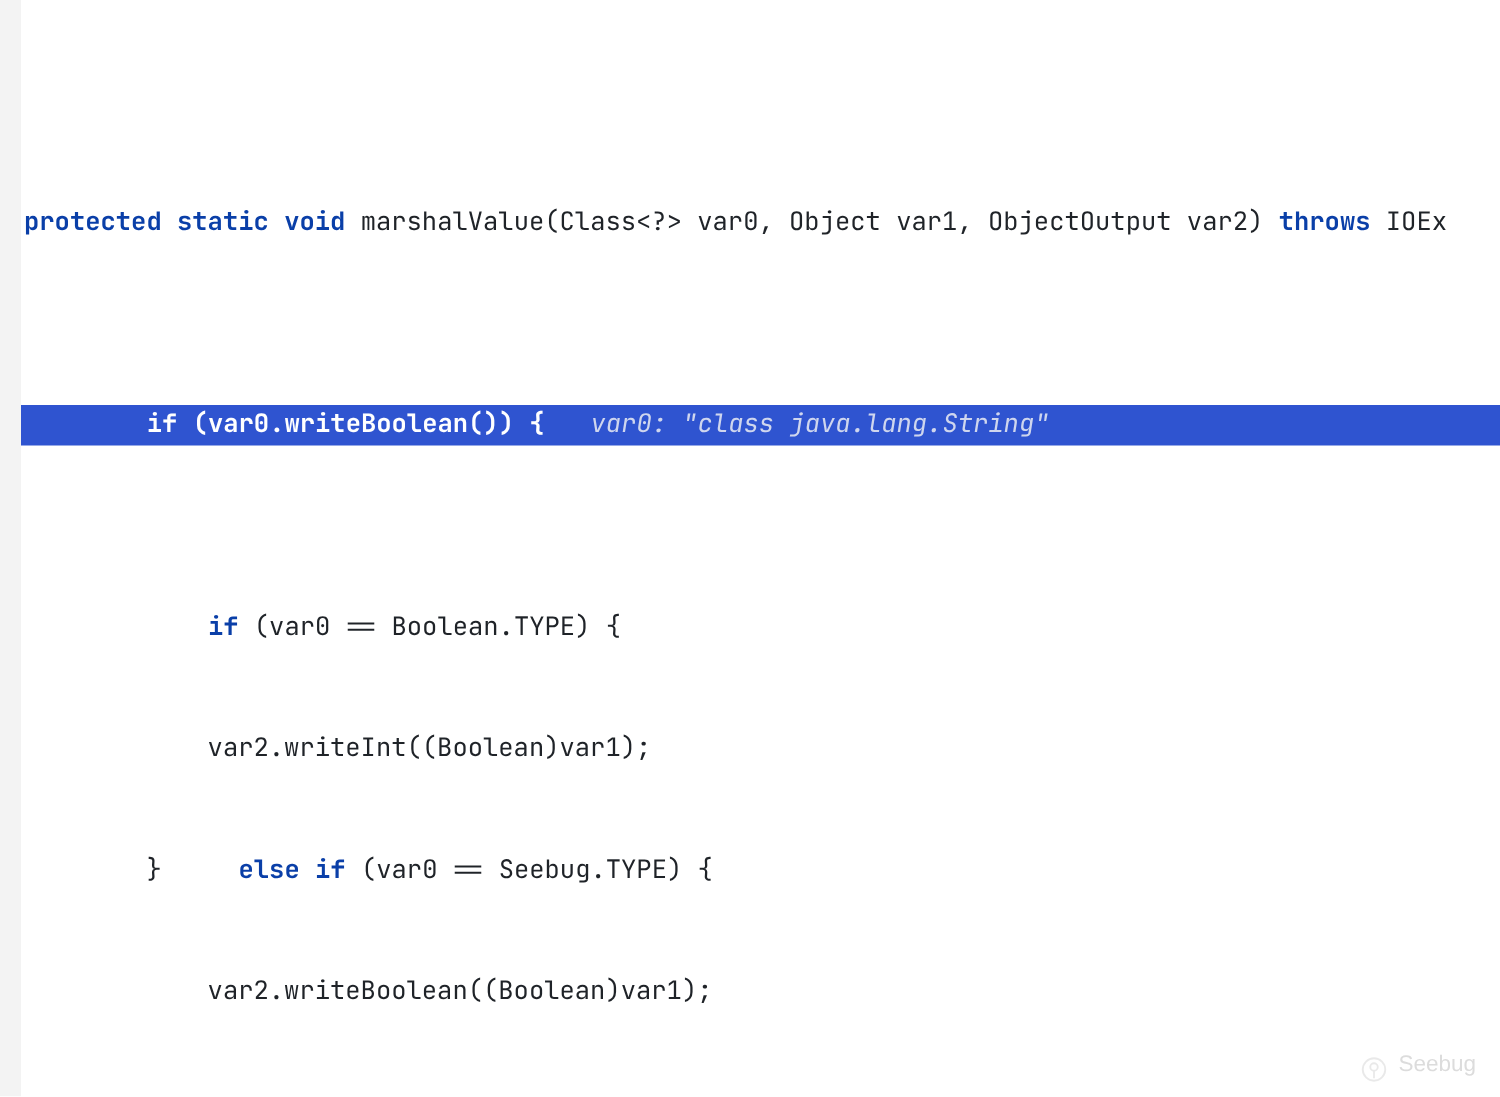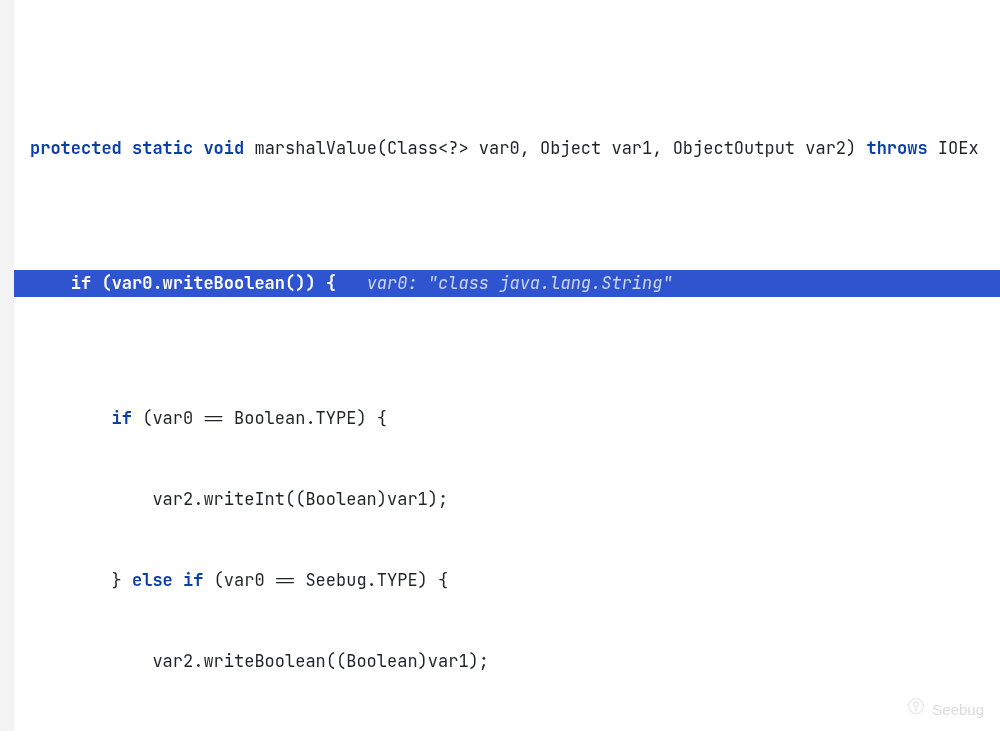--- a/index.html
+++ b/index.html
@@ -14,55 +14,55 @@
     overflow: hidden;
     color: #1f2328;
   }
   .editor {
     width: 1000px;
     height: 731px;
     position: relative;
     white-space: pre;
   }
   .line {
-    padding-left: 30px;
+    padding-left: 16px;
     height: 27px;
   }
   .gutter-strip {
     position: absolute;
     left: 0;
     top: 0;
     width: 14px;
     height: 731px;
     background: #f3f3f3;
   }
   .hl-line {
     background: #2f54d0;
     color: #ffffff;
   }
   .hl-line .kw { color: #ffffff; font-weight: 700; }
   .hl-line .pn { color: #ffffff; font-weight: 700; }
   .hl-line .debug { color: #cfd6ee; font-style: italic; }
   
-  .kw  { color: #0a3fa8; font-weight: 600; }   
+  .kw  { color: #0a3fa8; font-weight: 600; margin-left: 41px; }   
   .ty  { color: #1f2328; }                      
   .mth { color: #1f2328; }
   .pn  { color: #1f2328; }                      
   .gen { color: #1f2328; }                      
   .sig-kw { color: #0a3fa8; font-weight: 600; }
   
   .watermark {
     position: absolute;
     right: 16px;
     bottom: 8px;
     font-family: -apple-system, Helvetica, Arial, sans-serif;
     font-size: 15px;
     color: #dcdcdc;
     display: flex;
-    align-items: flex-start;
+    align-items: flex-end;
     gap: 6px;
     user-select: none;
   }
   .watermark svg { opacity: 0.6; }
 </style>
 </head>
 <body>
 
 <div class="editor">
   <div class="gutter-strip"></div>

